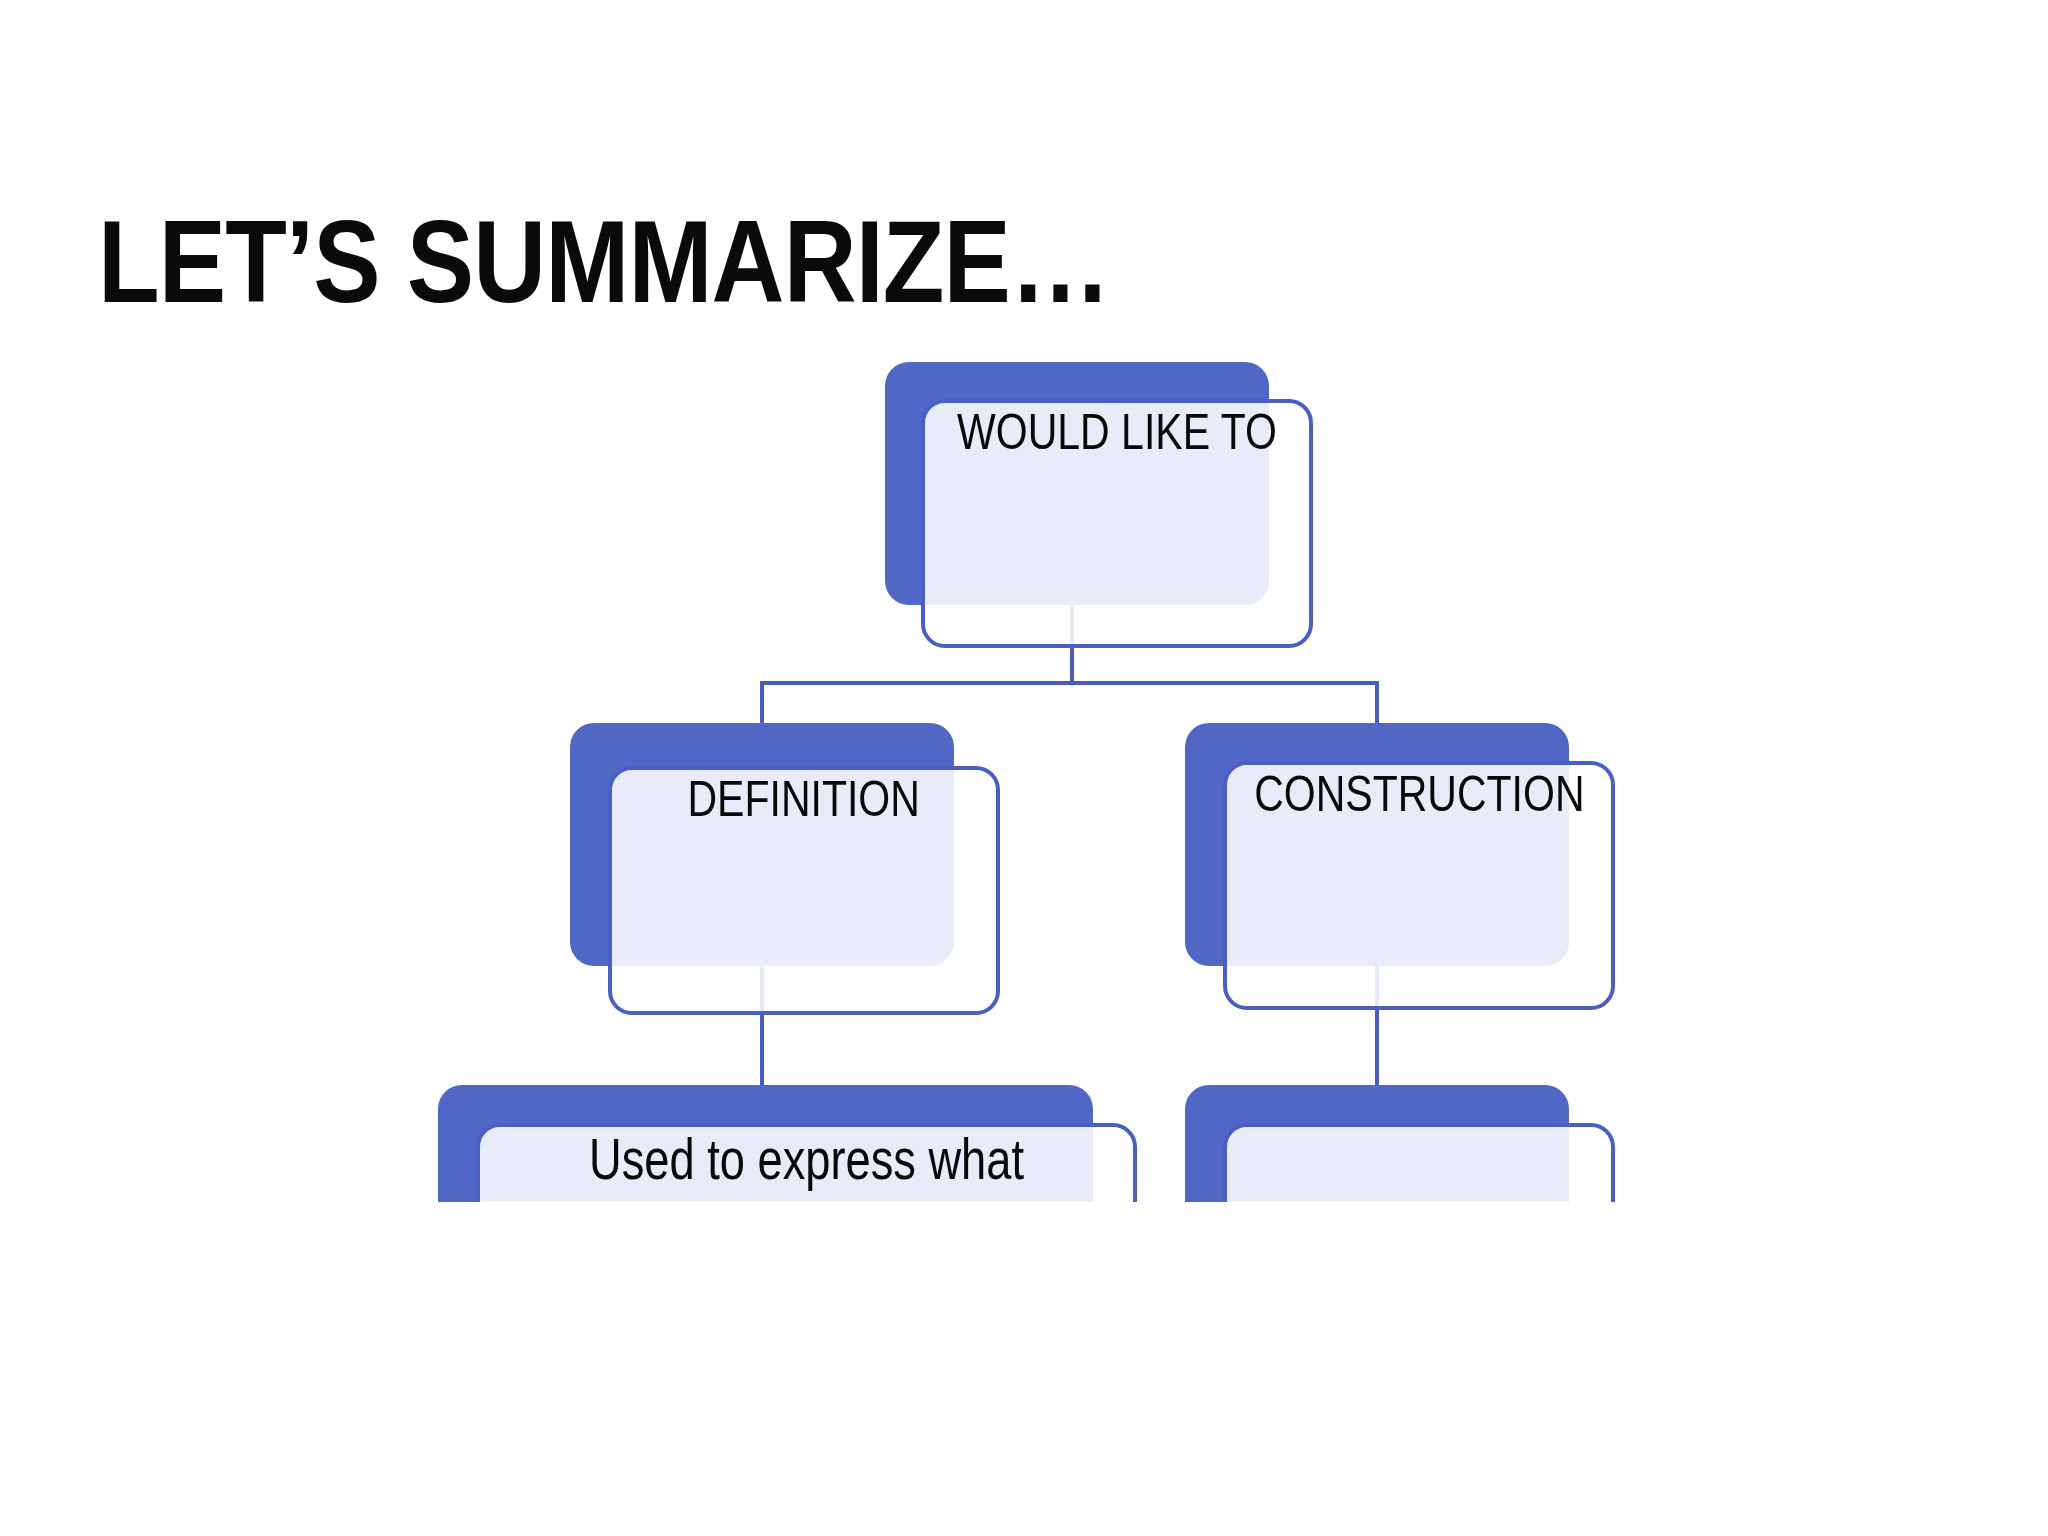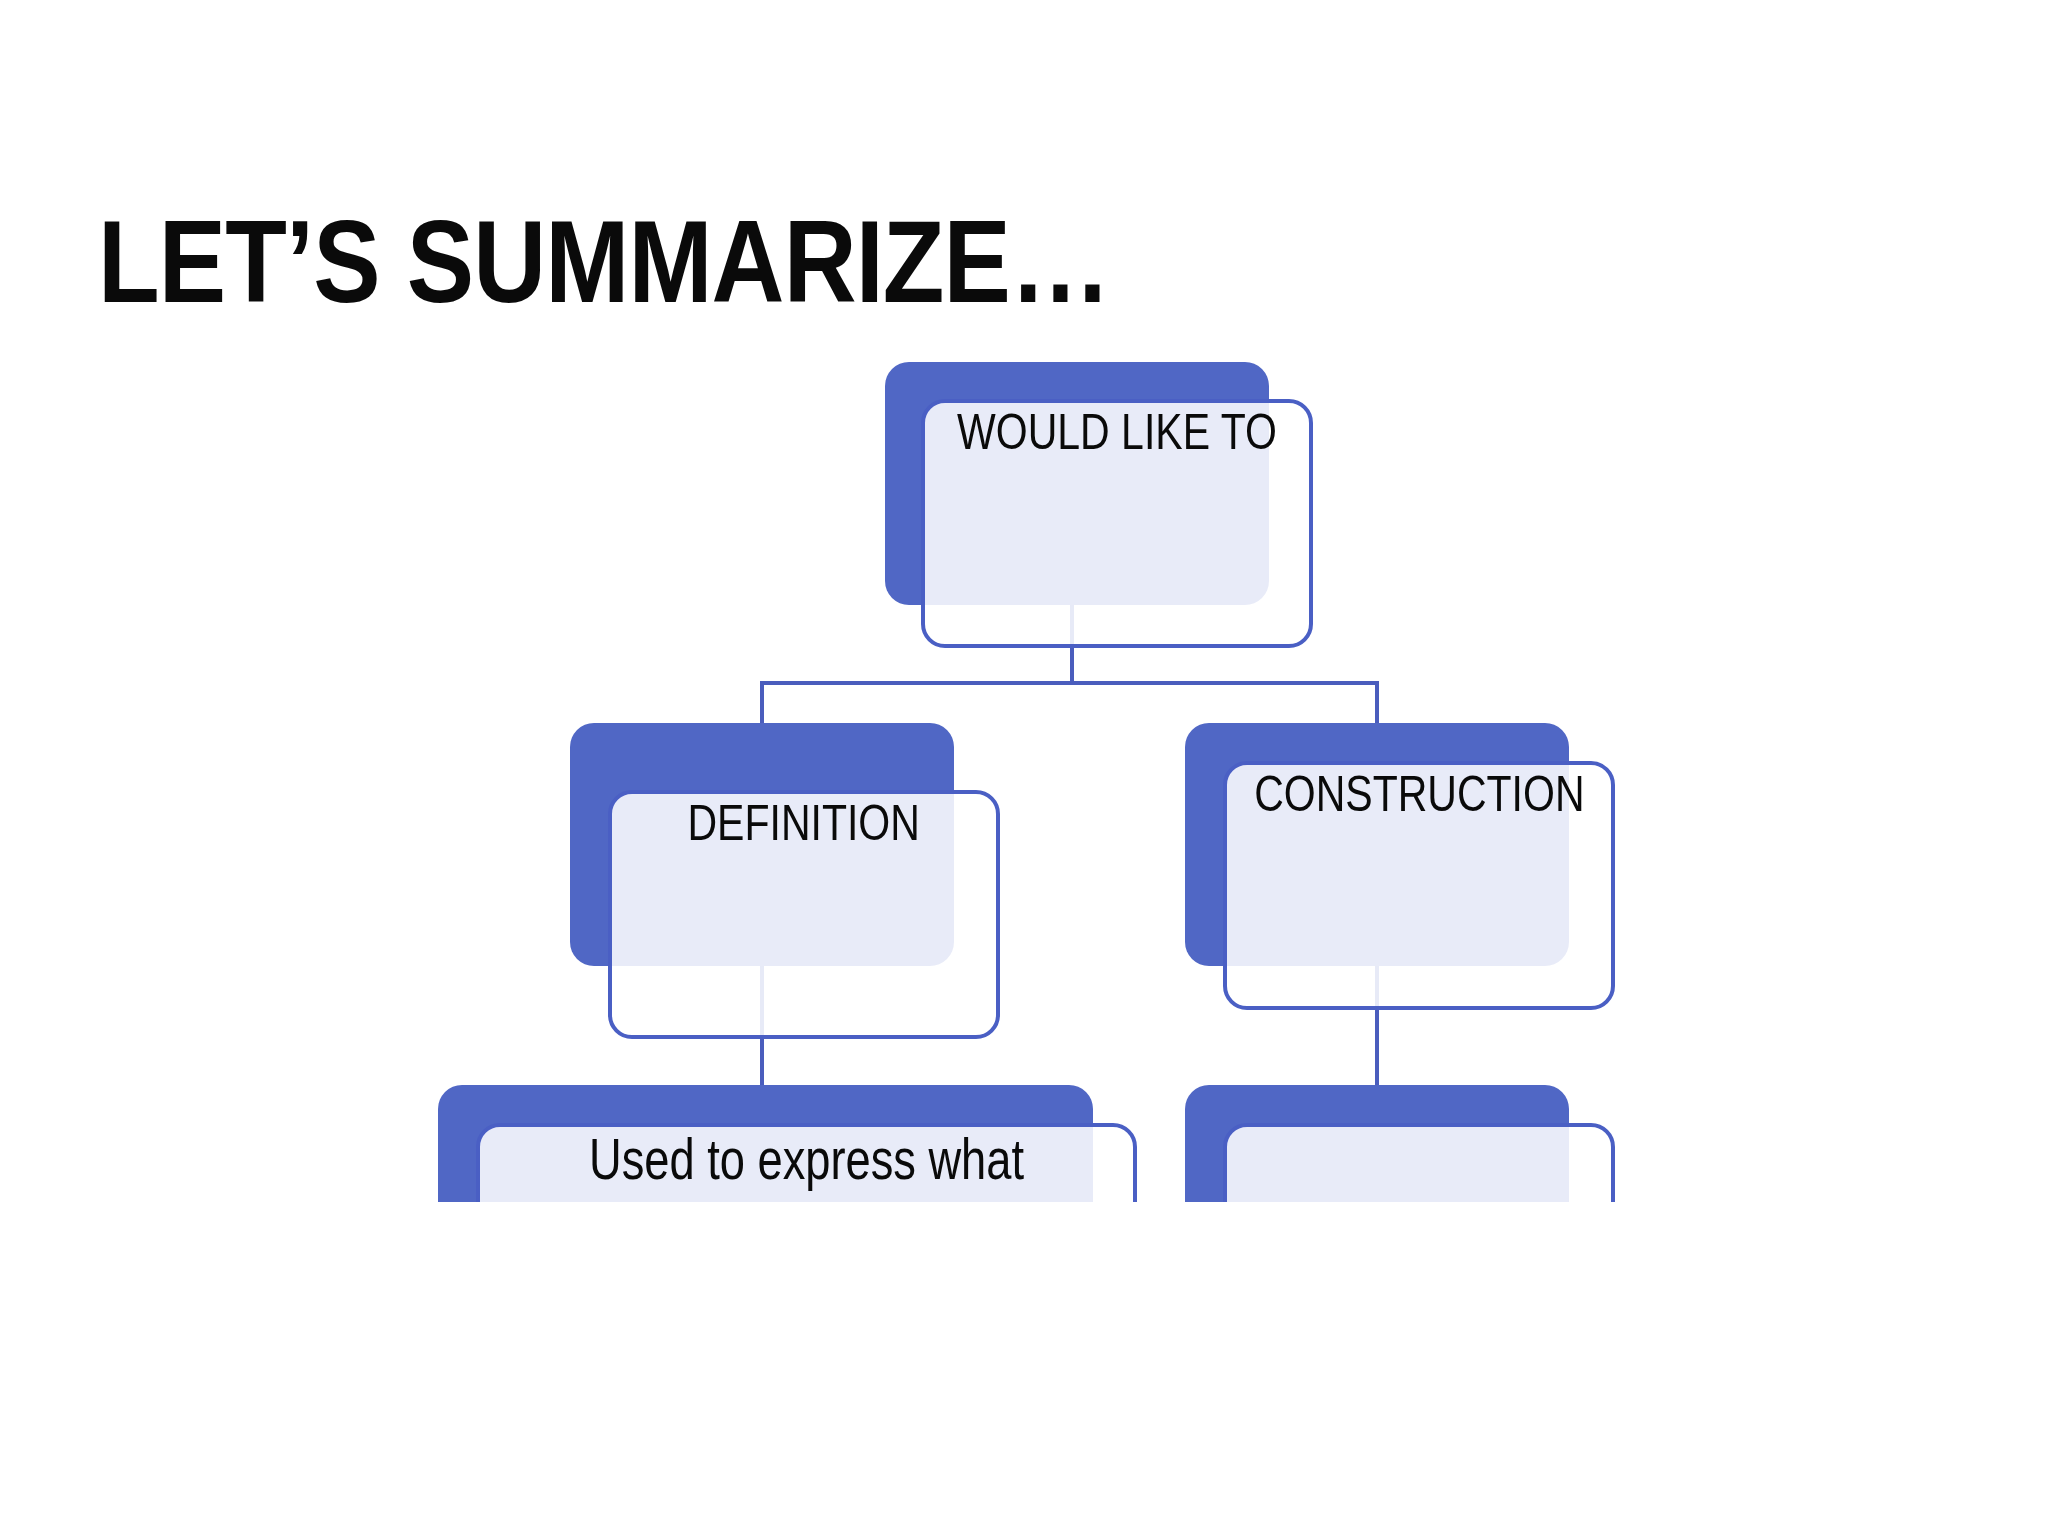--- a/index.html
+++ b/index.html
@@ -60,21 +60,21 @@
   .conn-root-down   { left: 1070px; top: 540px;  width: 4px;   height: 145px; }
   .conn-h           { left: 760px;  top: 681px;  width: 619px; height: 4px; }
   .conn-stub-left   { left: 760px;  top: 681px;  width: 4px;   height: 59px; }
   .conn-stub-right  { left: 1375px; top: 681px;  width: 4px;   height: 59px; }
   .conn-def-down    { left: 760px;  top: 900px;  width: 4px;   height: 220px; }
   .conn-con-down    { left: 1375px; top: 900px;  width: 4px;   height: 220px; }
 
   .root-back    { left: 885px;  top: 362px;  width: 384px; height: 243px; }
   .root-front   { left: 921px;  top: 399px;  width: 392px; height: 249px; }
   .def-back     { left: 570px;  top: 723px;  width: 384px; height: 243px; }
-  .def-front    { left: 608px;  top: 790px;  width: 392px; height: 249px; }
+  .def-front    { left: 608px;  top: 766px;  width: 392px; height: 249px; }
   .con-back     { left: 1185px; top: 723px;  width: 384px; height: 243px; }
   .con-front    { left: 1223px; top: 761px;  width: 392px; height: 249px; }
   .defdet-back  { left: 438px;  top: 1085px; width: 655px; height: 243px; }
   .defdet-front { left: 476px;  top: 1123px; width: 661px; height: 248px; }
   .condet-back  { left: 1185px; top: 1085px; width: 384px; height: 243px; }
   .condet-front { left: 1223px; top: 1123px; width: 392px; height: 249px; }
 </style>
 </head>
 <body>
 

